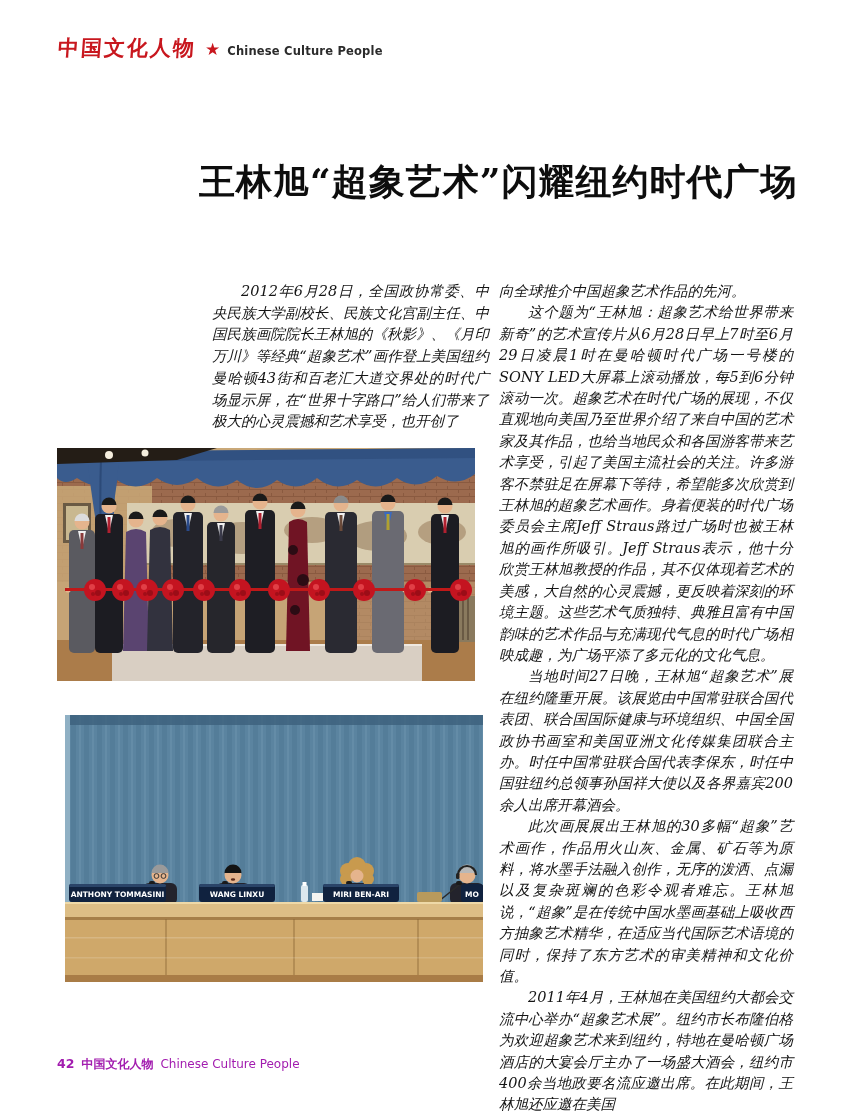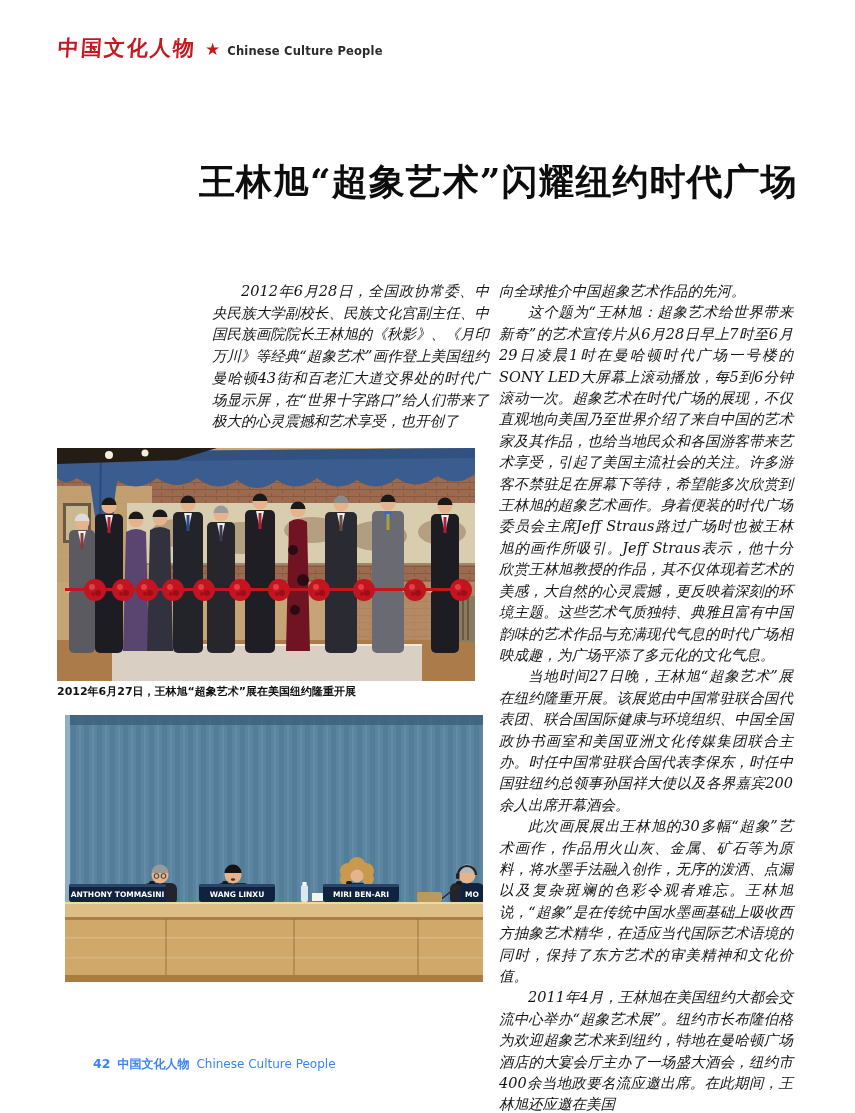--- a/index.html
+++ b/index.html
@@ -21,21 +21,21 @@
   p.body-para { text-indent:2em;font-style:italic; }
   p.body-para.no-indent { text-indent:0; }
   
   .photo1 { position:absolute; left:57px; top:448px; width:418px; height:233px; }
   .photo2 { position:absolute; left:57px; top:715px; width:418px; height:267px;margin-left:8px; }
   .photo1 svg, .photo2 svg { display:block; width:100%; height:100%; }
   .caption { position:absolute; left:57px; font-family:"DejaVu Sans","Liberation Sans",sans-serif; font-weight:700; font-size:11px; line-height:14.6px; color:#111; text-align:justify; }
   .caption1 { top:685px; width:418px; }
   .caption2 { top:986px; width:424px; }
   
-  .footer { position:absolute; left:57px; top:1056px; display:flex; align-items:baseline; gap:7px; font-family:"DejaVu Sans","Liberation Sans",sans-serif; font-size:12px; color:#3b82f6;margin-left:36px; }
+  .footer { position:absolute; left:57px; top:1056px; display:flex; align-items:baseline; gap:7px; font-family:"DejaVu Sans","Liberation Sans",sans-serif; font-size:12px; color:#a21caf; }
   .footer .pagenum { font-weight:700; font-size:12.5px; }
   .footer .mag-cn { font-weight:700; }
   .footer .mag-en { font-weight:400; }
 </style>
 </head>
 <body>
 
 <div class="page">
 
   <header class="masthead">
@@ -235,21 +235,20 @@
           <circle cx="355" cy="139" r="3" fill="#e84a50" opacity="0.8"></circle>
           <circle cx="361" cy="145" r="3" fill="#8a0a14" opacity="0.7"></circle>
           <circle cx="356" cy="146" r="2" fill="#8a0a14" opacity="0.6"></circle>
           <circle cx="404" cy="142" r="11" fill="#c41420"></circle>
           <circle cx="401" cy="139" r="3" fill="#e84a50" opacity="0.8"></circle>
           <circle cx="407" cy="145" r="3" fill="#8a0a14" opacity="0.7"></circle>
           <circle cx="402" cy="146" r="2" fill="#8a0a14" opacity="0.6"></circle>
         </g>
     </svg>
   </figure>
-  <figcaption class="caption caption1">2012年6月27日，王林旭“超象艺术”展在美国纽约隆重开展</figcaption>
 
   <figure class="photo2">
     <svg viewBox="0 0 418 267" preserveAspectRatio="none">
       <rect x="0" y="0" width="418" height="192" fill="#5b84a0"></rect>
       <g id="p2-folds">
           <rect x="6" y="0" width="5" height="192" fill="#4f7894" opacity="0.55"></rect>
           <rect x="14" y="0" width="2" height="192" fill="#6e96b0" opacity="0.45"></rect>
           <rect x="19" y="0" width="5" height="192" fill="#4f7894" opacity="0.55"></rect>
           <rect x="27" y="0" width="2" height="192" fill="#6e96b0" opacity="0.45"></rect>
           <rect x="32" y="0" width="5" height="192" fill="#4f7894" opacity="0.55"></rect>

